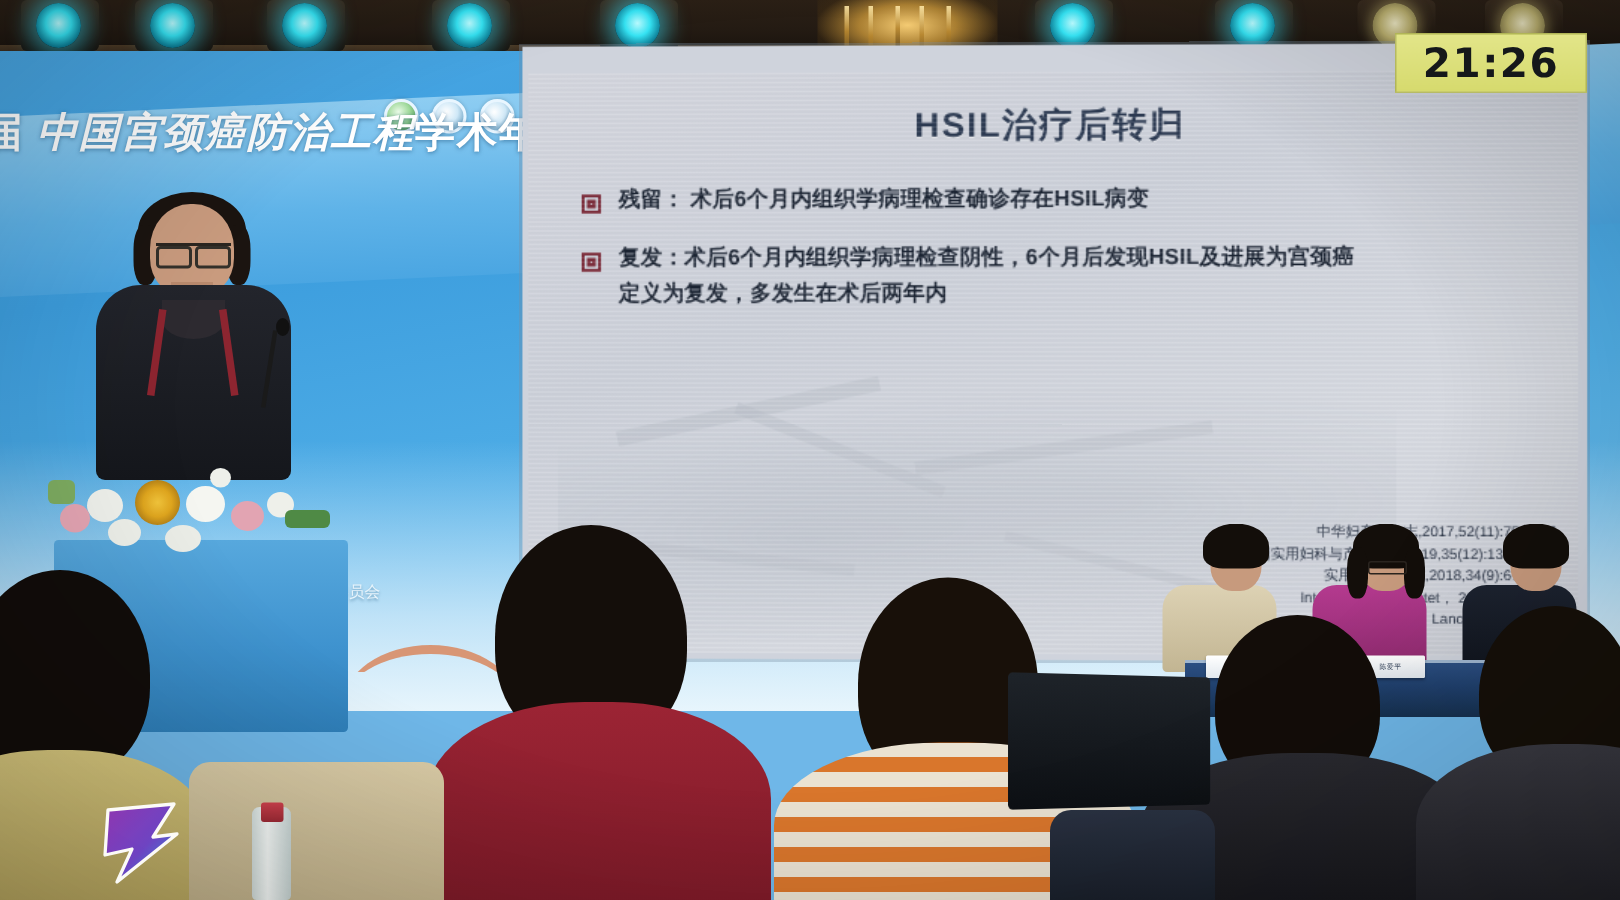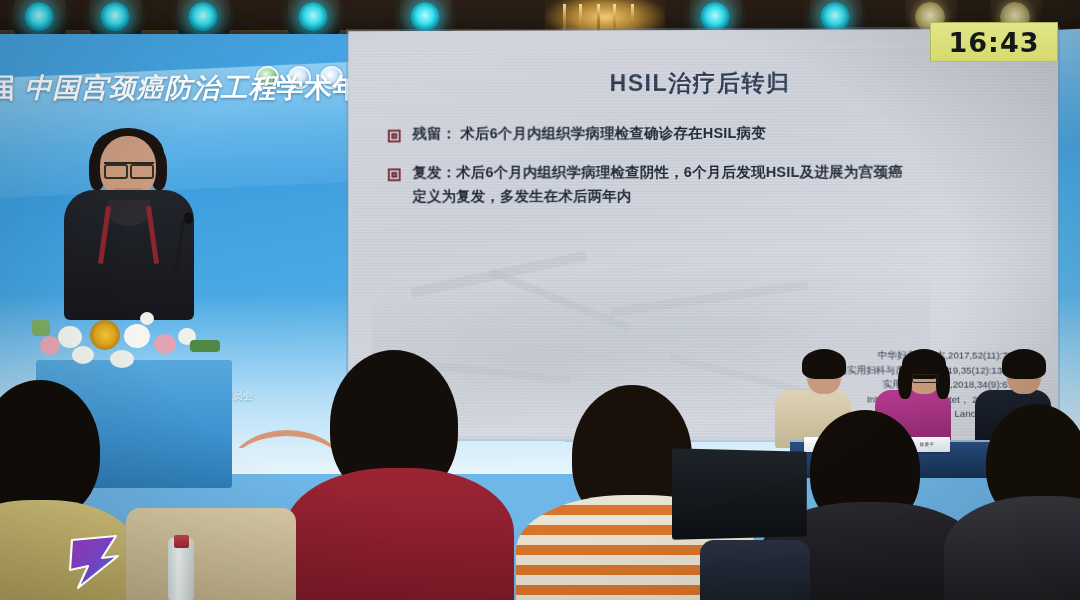--- a/index.html
+++ b/index.html
@@ -462,21 +462,21 @@
         <div>实用妇产科杂志,2018,34(9):676-679</div>
         <div>Int J Gynaecol Obstet， 2017,139(9):23</div>
         <div>Lancet Oncol, 2011</div>
       </div>
 
       <div class="slide-scan"></div>
     </div>
   </div>
 
   <div class="clock">
-    <span class="clock-text">16:43</span>
+    <span class="clock-text">21:26</span>
   </div>
 
   <div class="panel">
     <div class="pan-person" style="left:6px;">
       <div class="pan-head">
         <div class="pan-hair"></div>
       </div>
       <div class="pan-torso" style="background:linear-gradient(180deg,#ddd2b4,#c2b592); margin-left:-21px;"></div>
     </div>
     <div class="pan-person" style="left:106px;">

